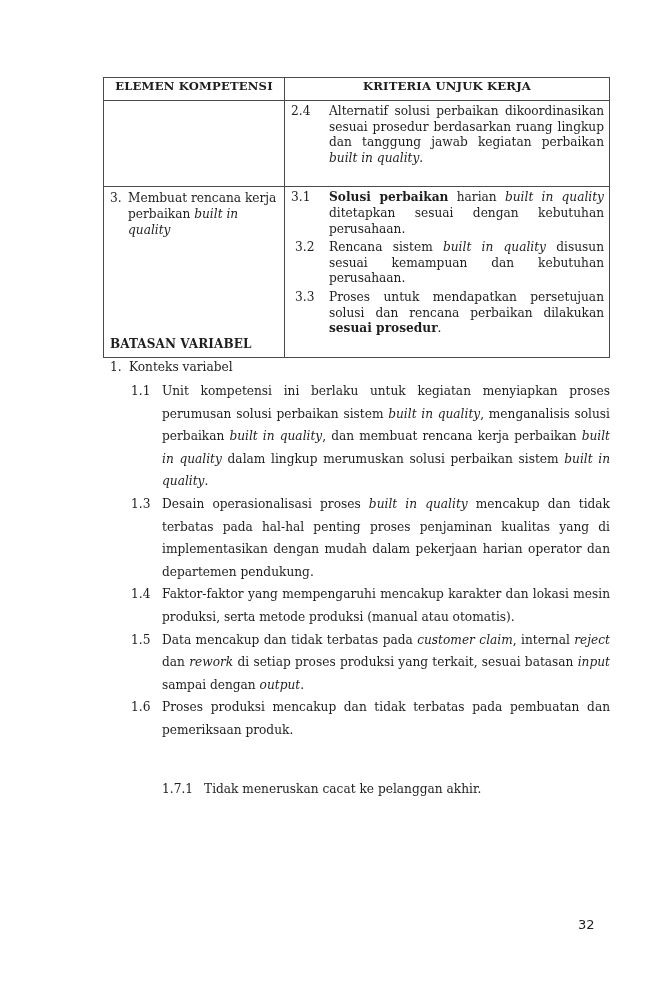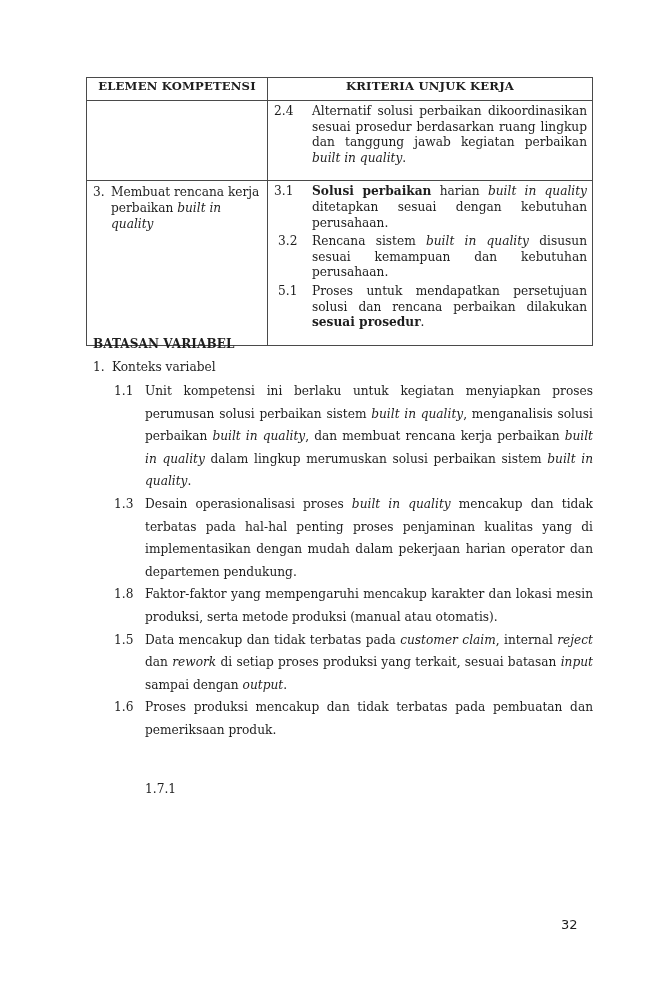--- a/index.html
+++ b/index.html
@@ -1,30 +1,30 @@
 <!DOCTYPE html>
 <html><head>
   <meta charset="utf-8">
   <style>
     html, body { margin: 0; padding: 0; background: #ffffff; }
     body { width: 654px; height: 1000px; position: relative; overflow: hidden;
       font-family: "DejaVu Serif", "Liberation Serif", serif; color: #1e1e1e; }
-    .page { position: absolute; left: 0; top: 0; width: 608px; height: 1000px; }
+    .page { position: absolute; left: 17px; top: 0; width: 608px; height: 1000px; }
 
     
     .kuk-table { position: absolute; left: 86px; top: 77px; width: 507px;
       border-collapse: collapse; font-size: 12.2px; line-height: 15.6px; }
     .kuk-table th, .kuk-table td { border: 1.3px solid #4a4a4a; vertical-align: top; }
     .kuk-table th { font-weight: bold; font-size: 11.6px; height: 20px; padding: 1px 4px;
       text-align: center; letter-spacing: 0.2px; }
     .col-elemen { width: 172px; }
     .elemen-cell { padding: 4px 6px 4px 6px; }
     .elemen-item { display: flex; }
     .elemen-num { width: 18px; flex: none; }
-    .kuk-cell { padding: 3px 5px 14px 4px; }
+    .kuk-cell { padding: 3px 5px 20px 4px; }
     .kuk-item { display: flex; margin-bottom: 3px; }
     .kuk-item:last-child { margin-bottom: 0; }
     .kuk-num { width: 38px; flex: none; padding-left: 2px; }
     .kuk-text { text-align: justify; flex: 1; }
     .kuk-item.indent .kuk-num { padding-left: 6px; width: 34px; }
     i, .it { font-style: italic; }
     b, .bd { font-weight: bold; }
 
     
     .section-title { position: absolute; left: 93px; top: 337px; font-weight: bold;
@@ -73,21 +73,21 @@
         <td class="kuk-cell">
           <div class="kuk-item">
             <span class="kuk-num">3.1</span>
             <span class="kuk-text"><b>Solusi perbaikan</b><span> harian </span><i>built in quality</i><span> ditetapkan sesuai dengan kebutuhan perusahaan.</span></span>
           </div>
           <div class="kuk-item indent">
             <span class="kuk-num">3.2</span>
             <span class="kuk-text"><span>Rencana sistem </span><i>built in quality</i><span> disusun sesuai kemampuan dan kebutuhan perusahaan.</span></span>
           </div>
           <div class="kuk-item indent">
-            <span class="kuk-num">5.1</span>
+            <span class="kuk-num">3.3</span>
             <span class="kuk-text"><span>Proses untuk mendapatkan persetujuan solusi dan rencana perbaikan dilakukan </span><b>sesuai prosedur</b><span>.</span></span>
           </div>
         </td>
       </tr>
     </tbody>
   </table>
 
   <div class="section-title">BATASAN VARIABEL</div>
 
   <div class="level1">
@@ -98,30 +98,31 @@
   <div class="items" id="items">
       <div class="item">
         <span class="num">1.1</span>
         <span class="txt"><span>Unit kompetensi ini berlaku untuk kegiatan menyiapkan  proses perumusan solusi perbaikan sistem </span><i>built in quality</i><span>, menganalisis solusi perbaikan </span><i>built in quality</i><span>, dan membuat rencana kerja perbaikan </span><i>built in quality</i><span> dalam lingkup merumuskan solusi perbaikan sistem </span><i>built in quality</i><span>.</span></span>
       </div>
       <div class="item">
         <span class="num">1.3</span>
         <span class="txt"><span>Desain operasionalisasi proses </span><i>built in quality</i><span> mencakup dan tidak terbatas pada hal-hal penting proses penjaminan kualitas yang di implementasikan dengan mudah dalam pekerjaan harian operator dan departemen pendukung.</span></span>
       </div>
       <div class="item">
-        <span class="num">1.8</span>
+        <span class="num">1.4</span>
         <span class="txt"><span>Faktor-faktor yang mempengaruhi mencakup karakter dan lokasi mesin produksi, serta metode produksi (manual atau otomatis).</span></span>
       </div>
       <div class="item">
         <span class="num">1.5</span>
         <span class="txt"><span>Data mencakup dan tidak terbatas pada </span><i>customer claim</i><span>, internal </span><i>reject</i><span> dan </span><i>rework</i><span> di setiap proses produksi yang terkait, sesuai batasan </span><i>input</i><span> sampai dengan </span><i>output</i><span>.</span></span>
       </div>
       <div class="item">
         <span class="num">1.6</span>
         <span class="txt"><span>Proses produksi mencakup dan tidak terbatas pada pembuatan dan pemeriksaan produk.</span></span>
       </div>
       <div class="subitem">
         <span class="num">1.7.1</span>
+        <span>Tidak meneruskan cacat ke pelanggan akhir.</span>
       </div>
     </div>
 
   <div class="page-number">32</div>
 </div>
 
 </body></html>

